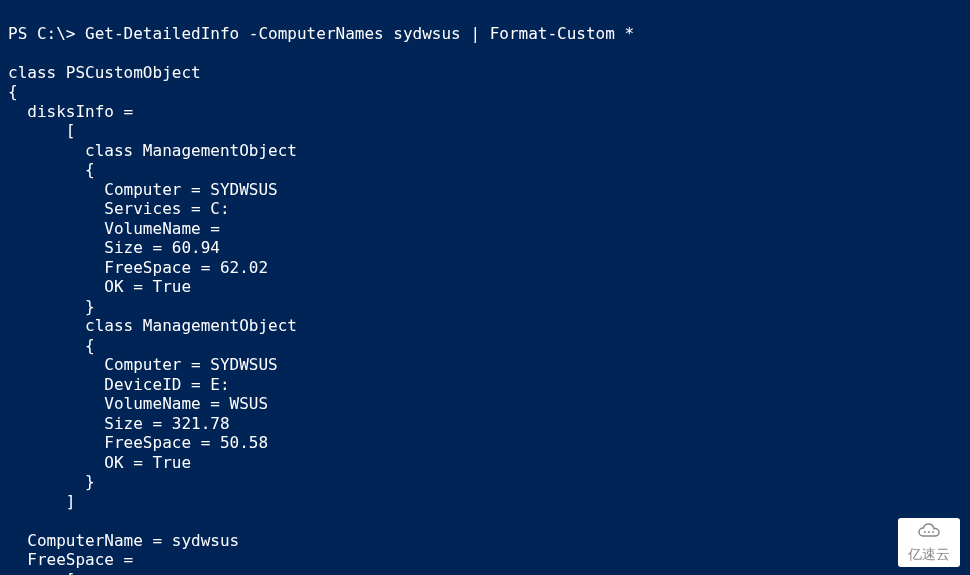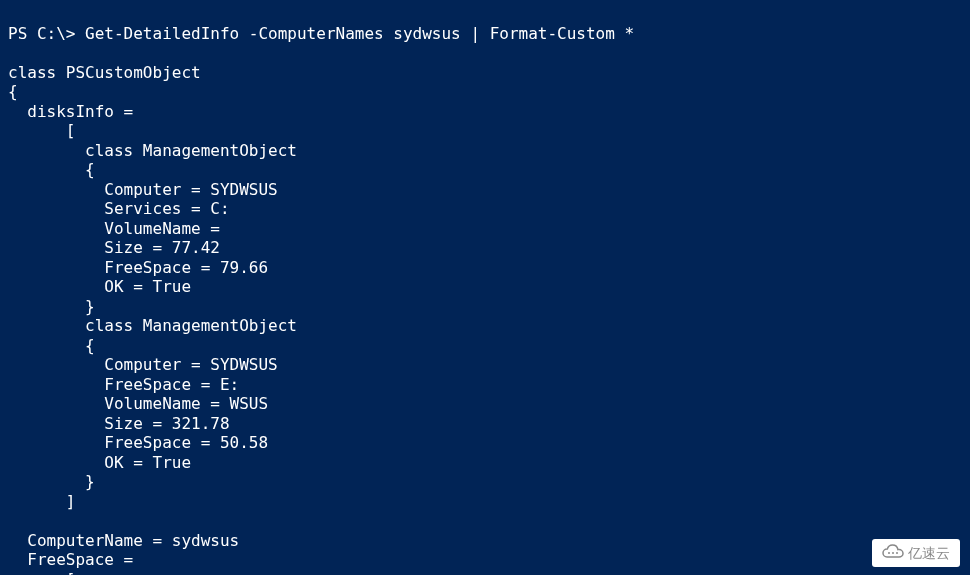--- a/index.html
+++ b/index.html
@@ -31,20 +31,21 @@
       bottom: 8px;
       background: #ffffff;
       color: #888;
       font-size: 14px;
       padding: 4px 10px;
       border-radius: 3px;
       display: flex;
       align-items: center;
       gap: 4px;
       font-family: sans-serif;
+      flex-direction: column;
     }
     .watermark-icon {
       display: inline-block;
       font-size: 16px;
       color: #666;
     }
   </style>
 </head>
 <body>
 
@@ -53,28 +54,28 @@
 
 <span>class PSCustomObject</span>
 <span>{</span>
 <span>  disksInfo =</span>
 <span>      [</span>
 <span>        class ManagementObject</span>
 <span>        {</span>
 <span>          Computer = SYDWSUS</span>
 <span>          Services = C:</span>
 <span>          VolumeName =</span>
-<span>          Size = 77.42</span>
-<span>          FreeSpace = 79.66</span>
+<span>          Size = 60.94</span>
+<span>          FreeSpace = 62.02</span>
 <span>          OK = True</span>
 <span>        }</span>
 <span>        class ManagementObject</span>
 <span>        {</span>
 <span>          Computer = SYDWSUS</span>
-<span>          FreeSpace = E:</span>
+<span>          DeviceID = E:</span>
 <span>          VolumeName = WSUS</span>
 <span>          Size = 321.78</span>
 <span>          FreeSpace = 50.58</span>
 <span>          OK = True</span>
 <span>        }</span>
 <span>      ]</span>
 
 <span>  ComputerName = sydwsus</span>
 <span>  FreeSpace =</span>
 <span>      [</span>

